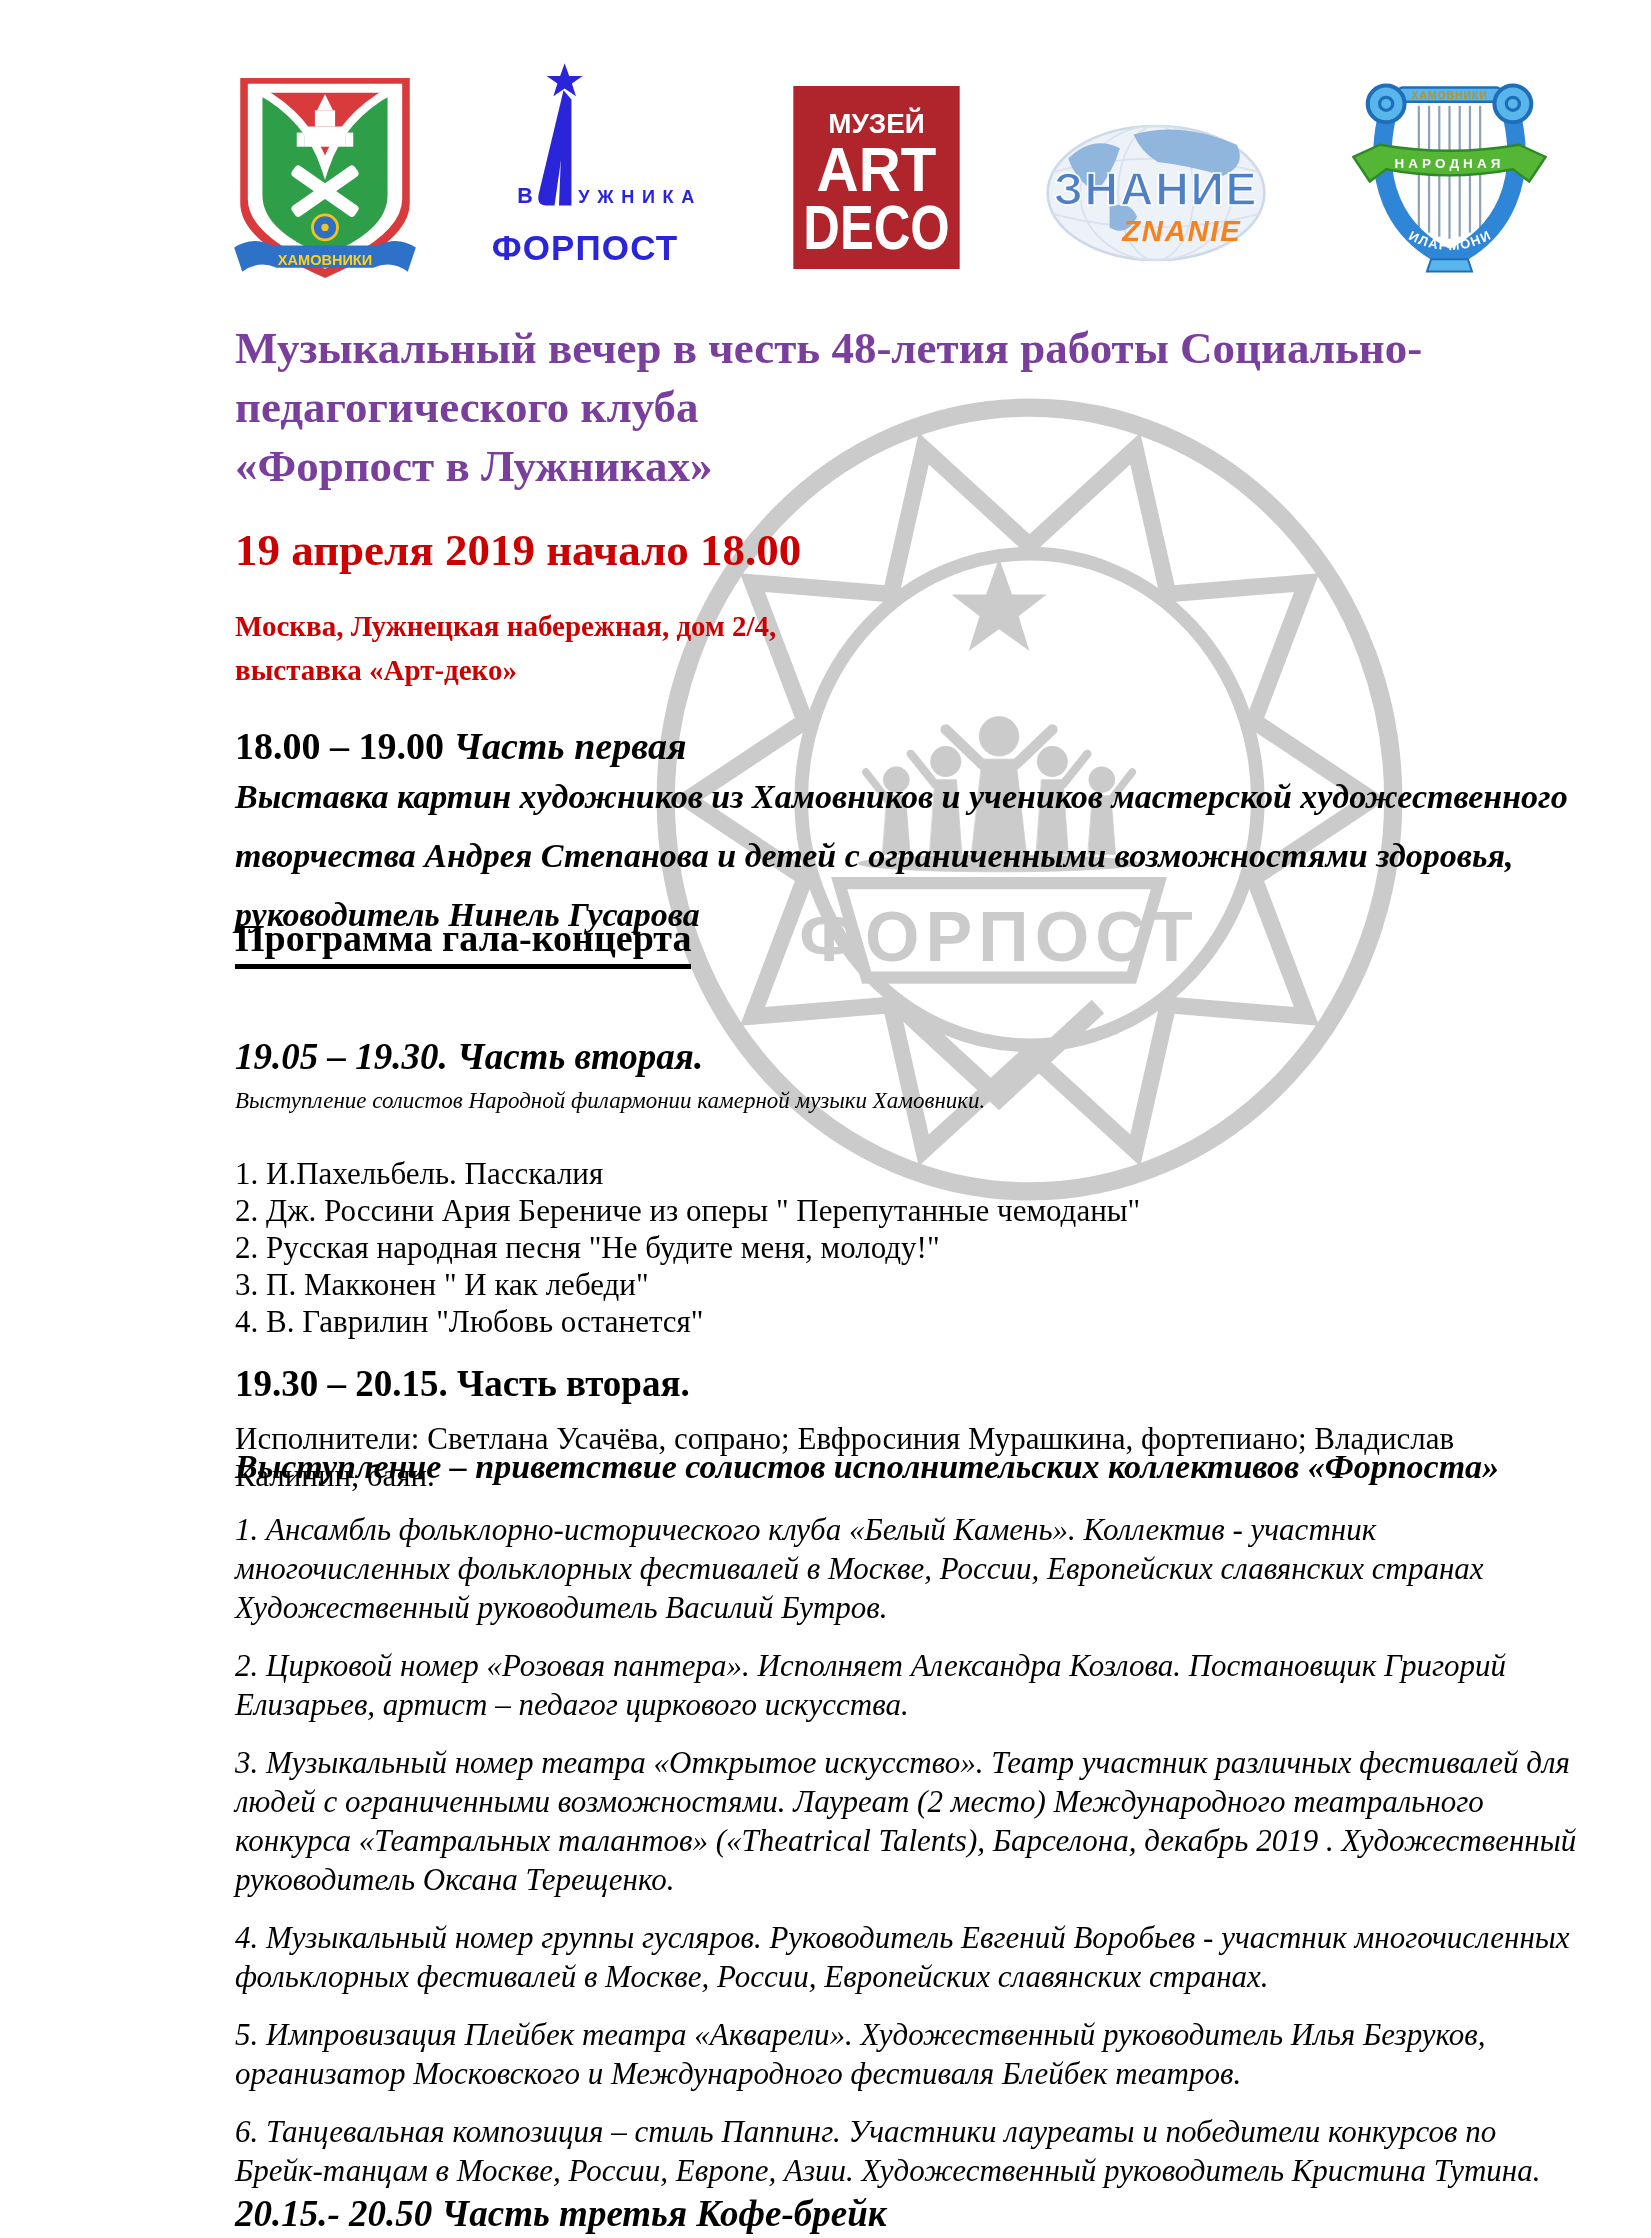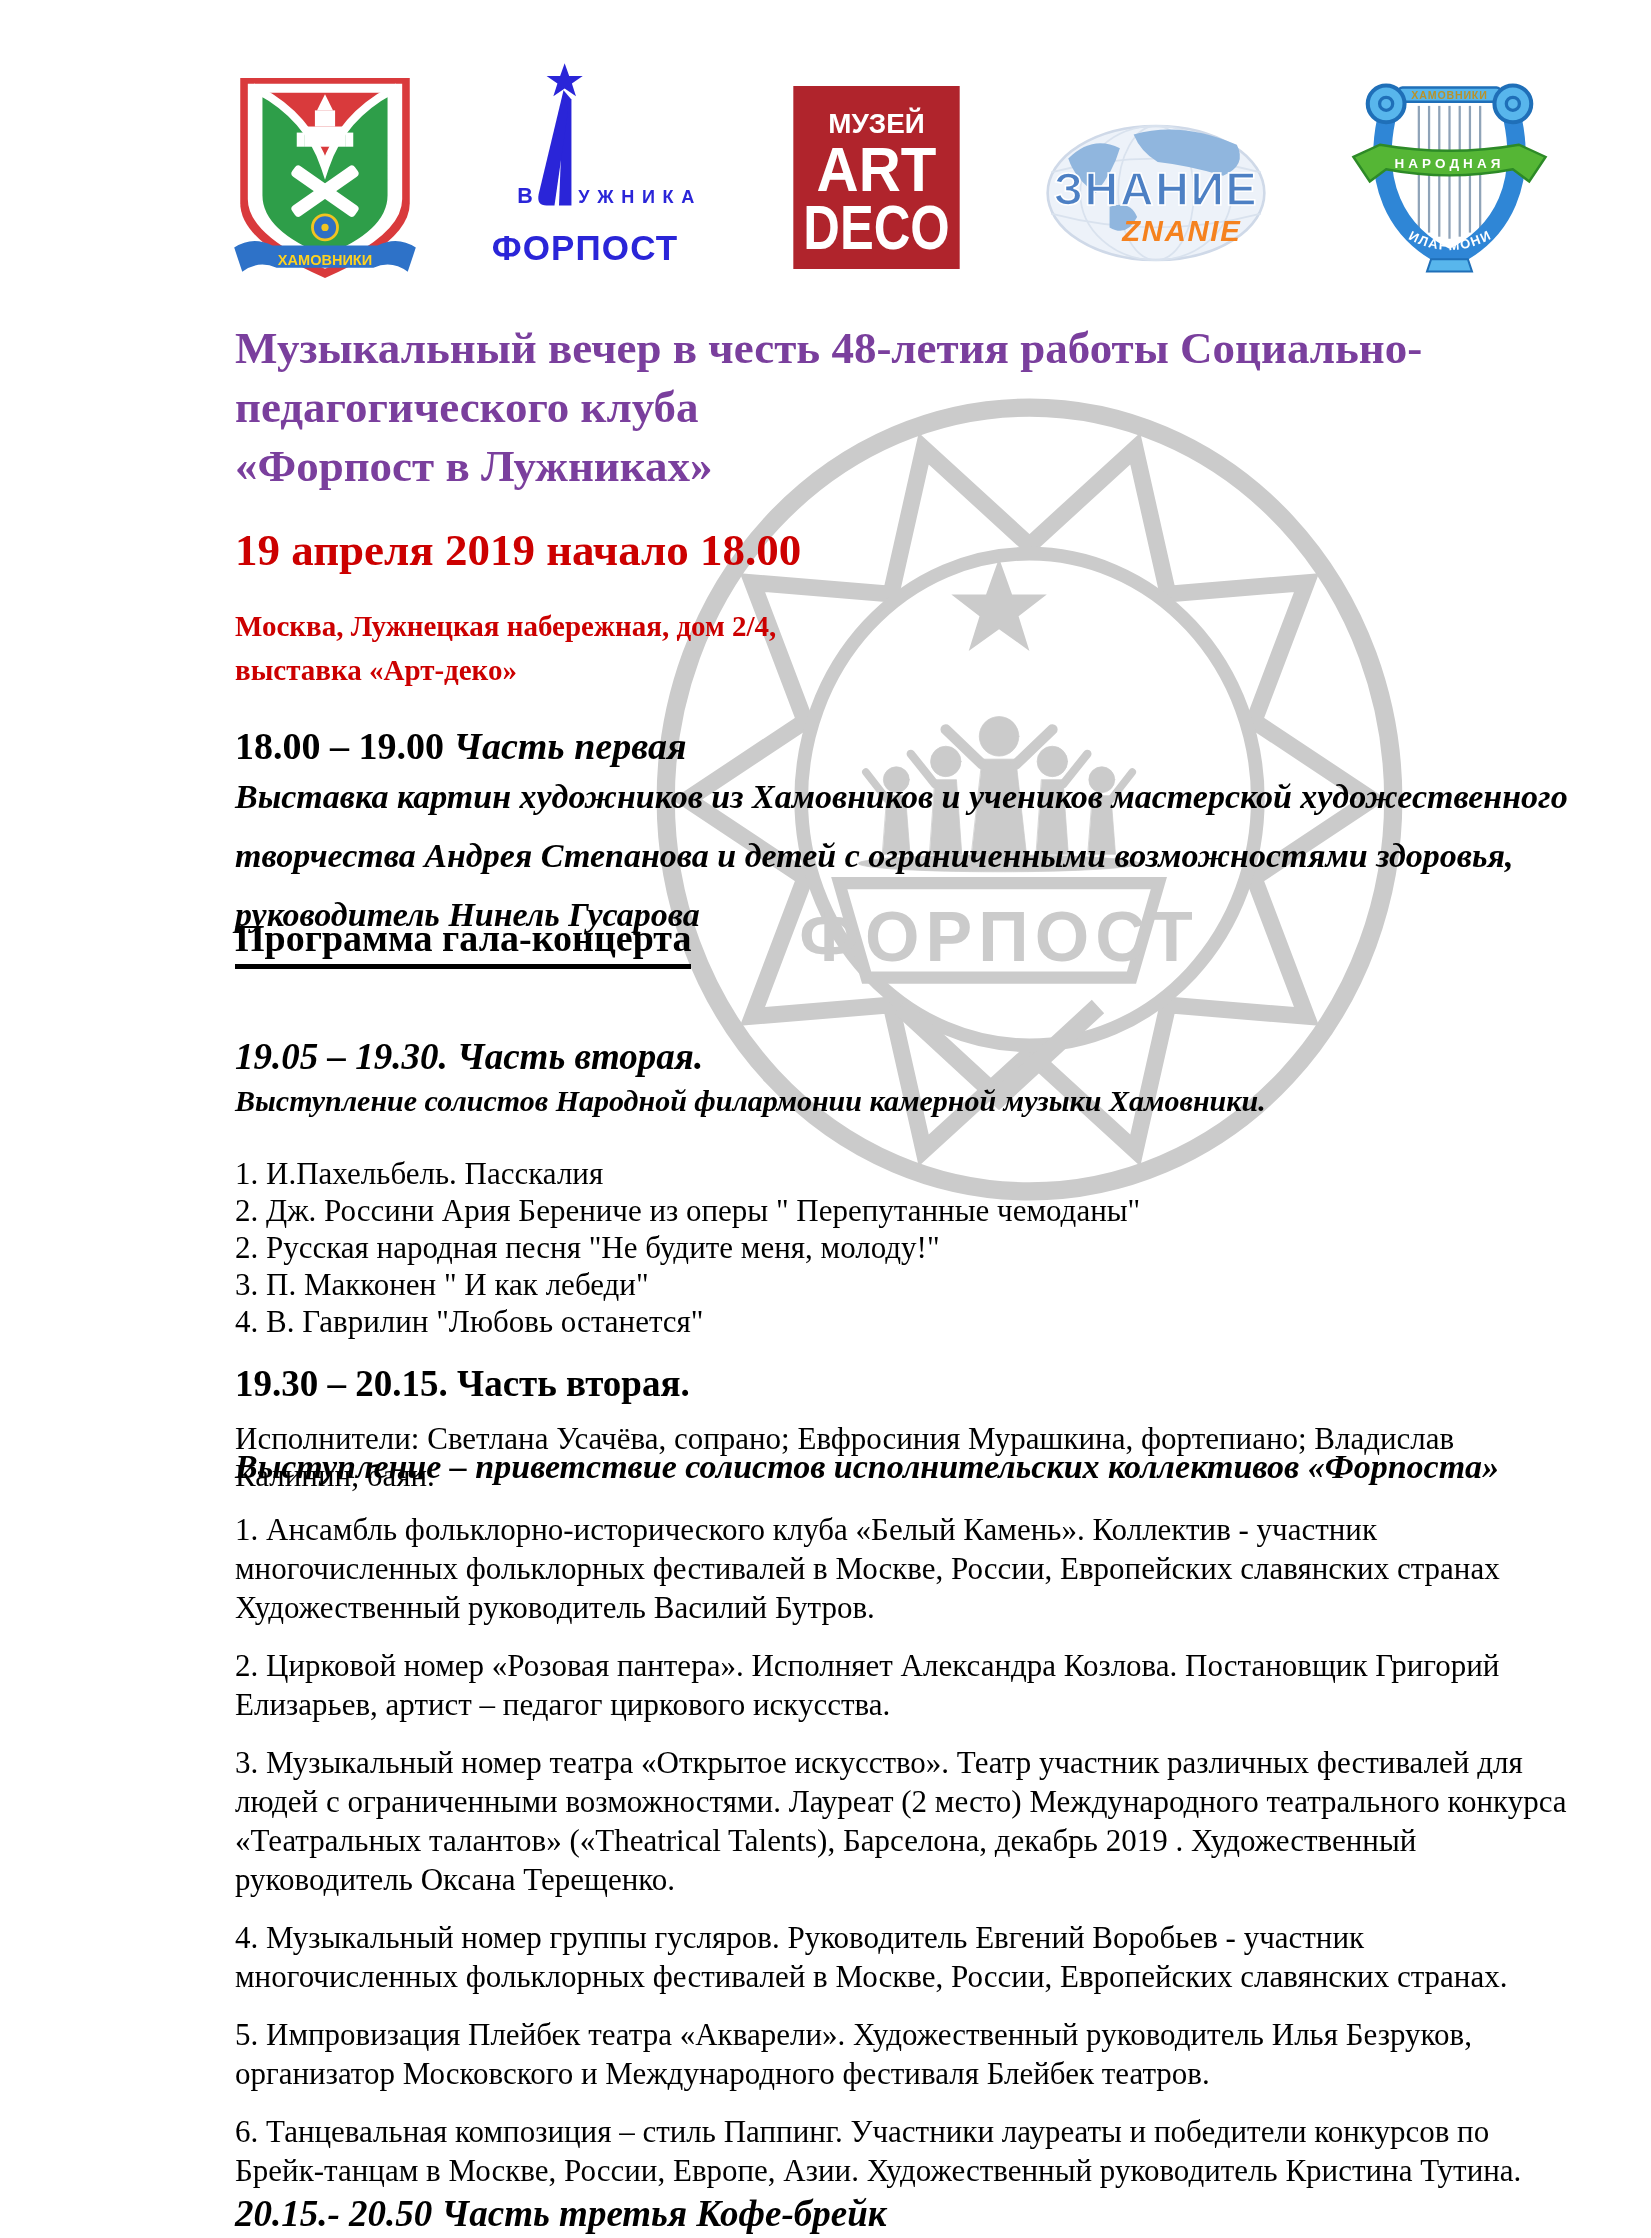--- a/index.html
+++ b/index.html
@@ -22,27 +22,27 @@
   #title{top:319px;font-size:45px;font-weight:bold;color:#7a3f9d;line-height:59px;}
   #event-date{top:523px;font-size:45px;font-weight:bold;color:#cc0000;line-height:54px;}
   #event-address{top:604px;font-size:29px;font-weight:bold;color:#cc0000;line-height:44px;}
   #part1-heading{top:724px;font-size:38px;font-weight:bold;line-height:45px;}
   #part1-heading .it{font-style:italic;}
   #part1-desc{top:767px;font-size:34px;font-weight:bold;font-style:italic;line-height:59px;}
   #gala-heading{top:917px;font-size:38px;font-weight:bold;line-height:43px;}
   #gala-heading span{display:inline-block;border-bottom:5.4px solid #000;padding-bottom:3.6px;}
   #gala-host{top:963px;font-size:36px;font-style:italic;line-height:43px;}
   #part2a-heading{top:1035px;font-size:37px;font-weight:bold;font-style:italic;line-height:43px;}
-  #part2a-sub{top:1080px;font-size:30px;font-weight:bold;font-style:italic;line-height:41px;}
+  #part2a-sub{top:1080px;font-size:23px;font-weight:normal;font-style:italic;line-height:41px;}
   #part2a-items{top:1155px;font-size:31px;line-height:37px;}
   #part2a-performers{top:1420px;font-size:31px;line-height:37px;}
   #part2b-heading{top:1362px;font-size:37px;font-weight:bold;line-height:43px;}
   #part2b-sub{top:1446px;font-size:34px;font-weight:bold;font-style:italic;line-height:41px;white-space:nowrap;}
   #part2b-paragraphs{top:1510px;font-size:31px;line-height:39px;}
-  #part2b-paragraphs p{margin:0 0 19px 0;}
+  #part2b-paragraphs p{margin:0 0 19px 0;font-style:italic;}
   #part3-heading{top:2192px;font-size:37px;font-weight:bold;font-style:italic;line-height:43px;}
 </style>
 </head>
 <body>
 
 <div class="page">
 
   <div class="abs" id="watermark">
     <svg viewBox="0 0 1000 1076" preserveAspectRatio="xMidYMid meet">
       <g stroke="#cbcbcb" fill="none">

